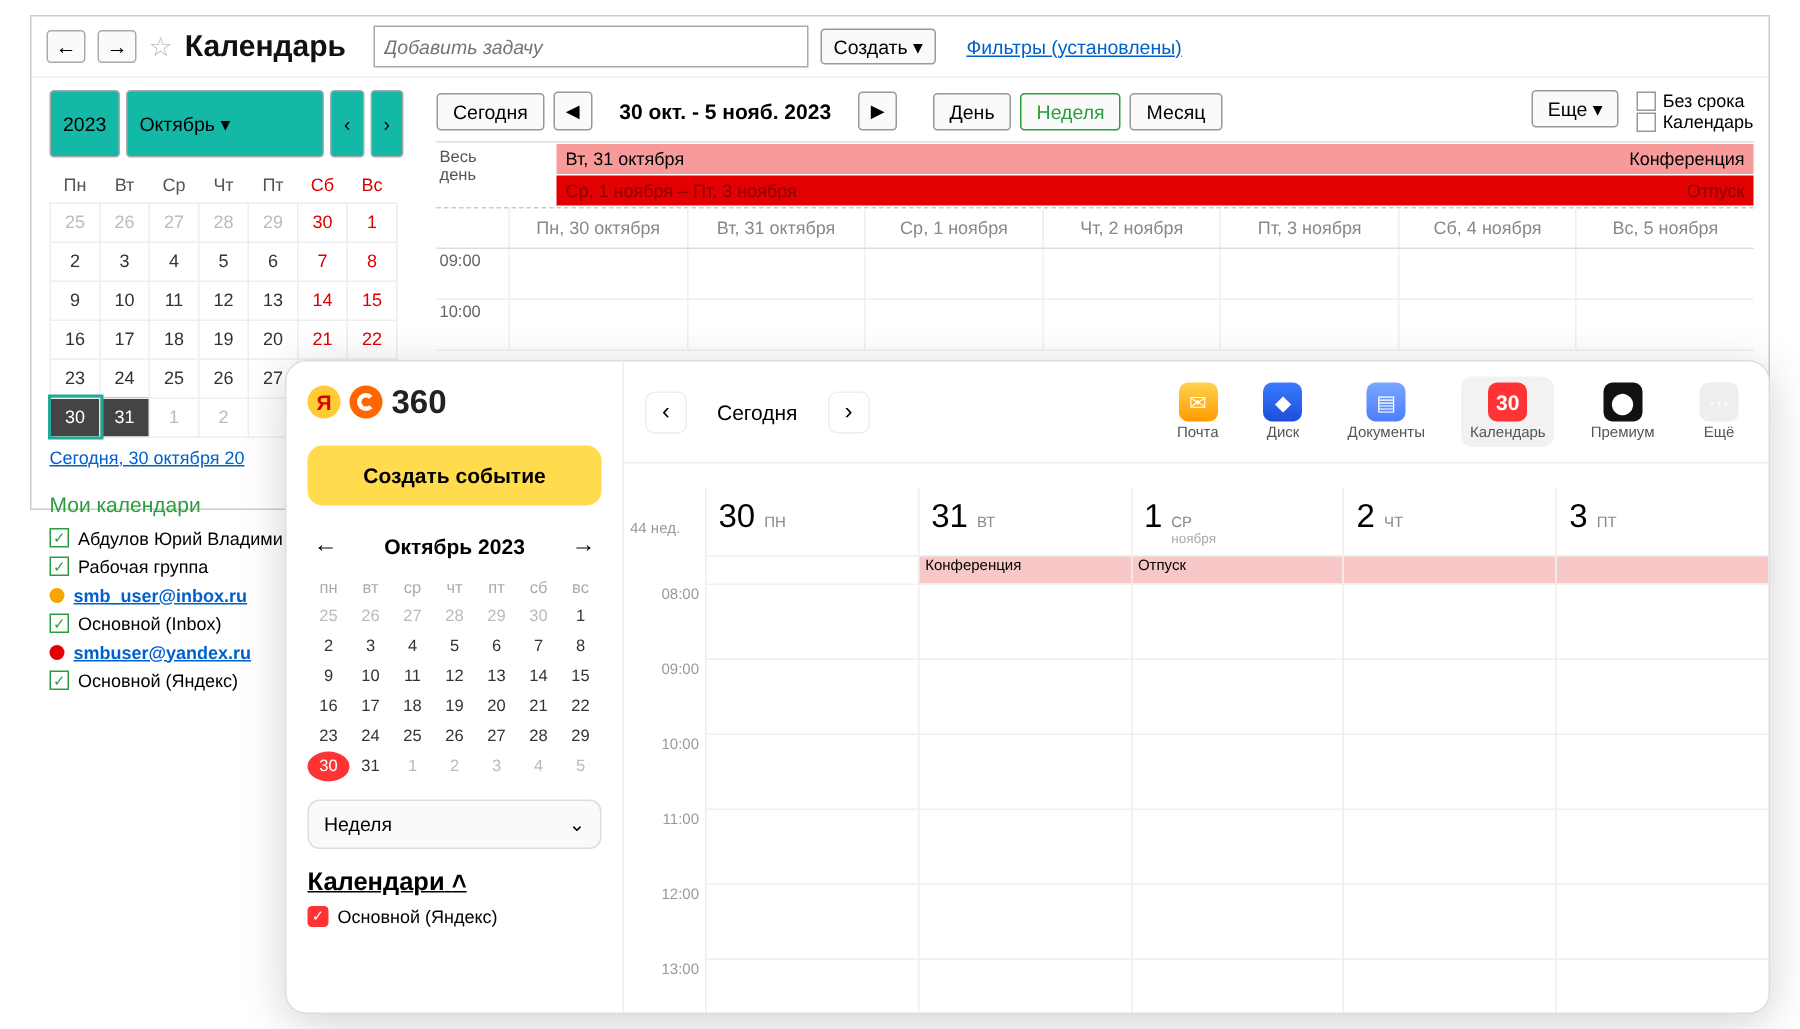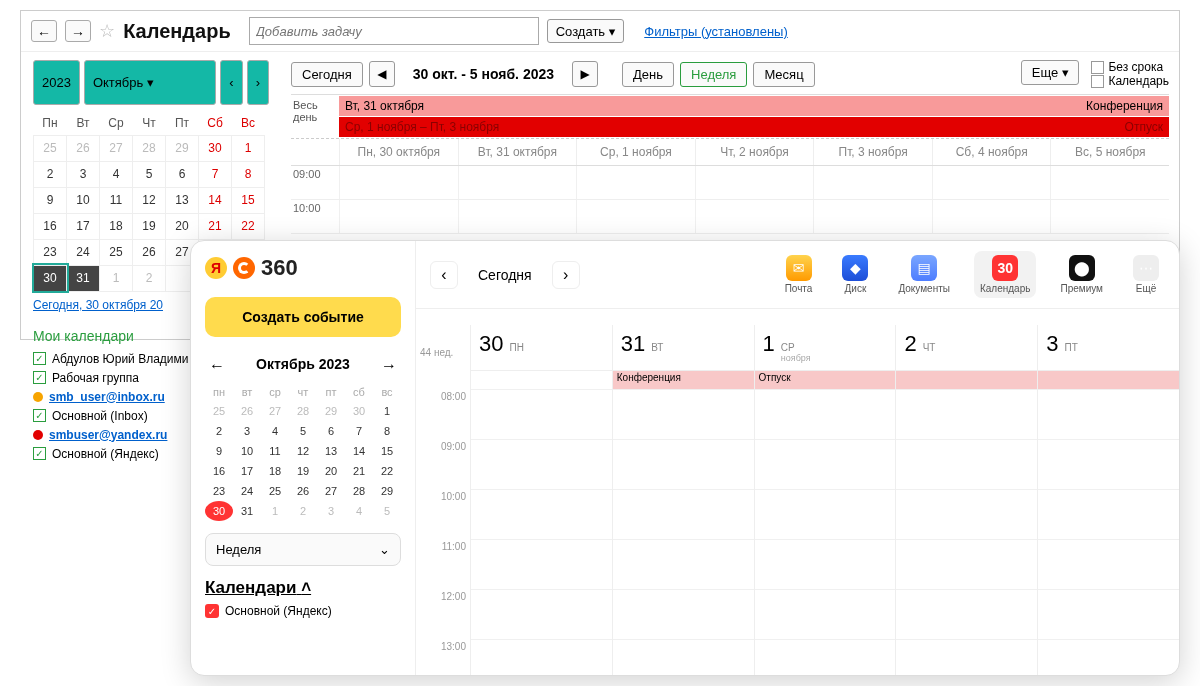--- a/index.html
+++ b/index.html
@@ -34,21 +34,21 @@
 .cal-item a { color: #0060cc; text-decoration: underline; font-weight: 700; }
 .win1-main { flex: 1; padding: 8px 10px; font-size: 12px; }
 .tb { display: flex; align-items: center; gap: 6px; margin-bottom: 6px; }
 .tb .btn { border: 1px solid #999; padding: 4px 10px; background: #fafafa; cursor: pointer; border-radius: 3px; font-size: 13px; }
 .tb .btn.act { color: #2a9d3e; border-color: #2a9d3e; }
 .tb .arrow { border: 1px solid #999; width: 26px; height: 26px; display: flex; align-items: center; justify-content: center; cursor: pointer; background: #fafafa; border-radius: 3px; }
 .daterange { font-size: 14px; font-weight: 700; padding: 0 12px; }
 .tb-right { margin-left: auto; display: flex; gap: 12px; align-items: flex-start; }
 .chk-lbl { display: flex; align-items: center; gap: 4px; font-size: 12px; }
 .chk-lbl .chk { width: 13px; height: 13px; border: 1px solid #999; background: #fff; }
-.allday-row { display: flex; border-top: 1px solid #ddd; border-bottom: 1px dashed #ccc; }
+.allday-row { display: flex; border-top: 1px solid #ddd; border-bottom: 1px dashed #ccc; gap: 32px; }
 .allday-label { width: 48px; font-size: 11px; color: #555; padding: 4px 2px; }
 .allday-events { flex: 1; }
 .ev { font-size: 12px; padding: 3px 6px; display: flex; justify-content: space-between; margin: 1px 0; }
 .ev1 { background: #f89a9a; }
 .ev2 { background: #e20000; color: darkred; }
 .daycols { display: flex; border-bottom: 1px solid #ddd; }
 .timecol { width: 48px; }
 .daycol { flex: 1; text-align: center; padding: 6px 0; color: #888; font-size: 12px; border-left: 1px solid #eee; }
 .hourrow { display: flex; height: 34px; border-bottom: 1px solid #eee; }
 .hourrow .t { width: 48px; font-size: 11px; color: #666; padding: 2px; }

